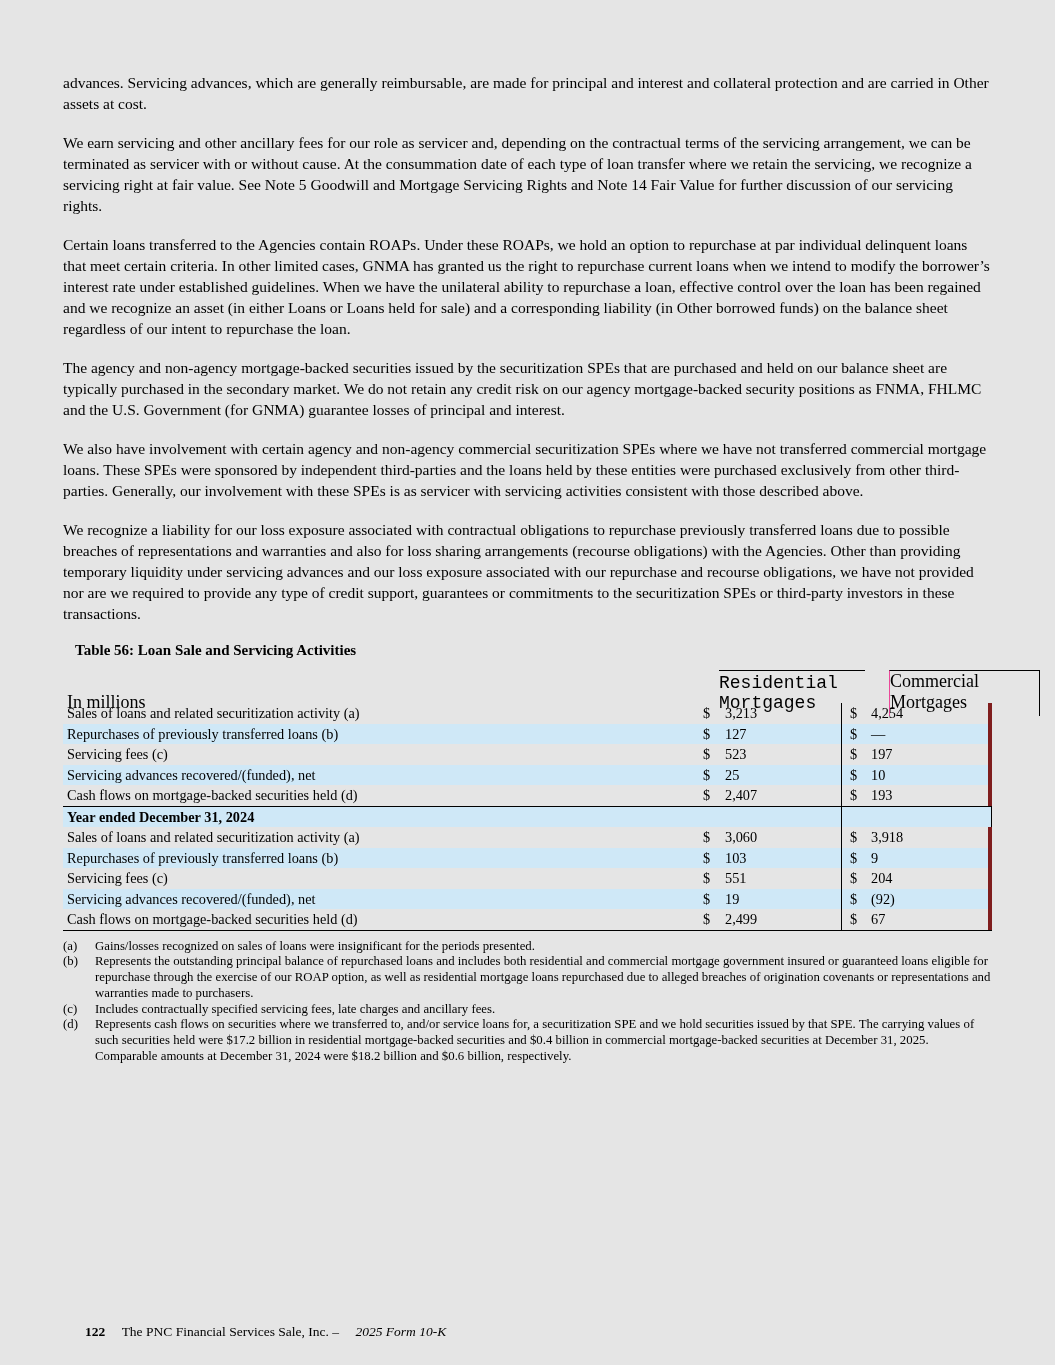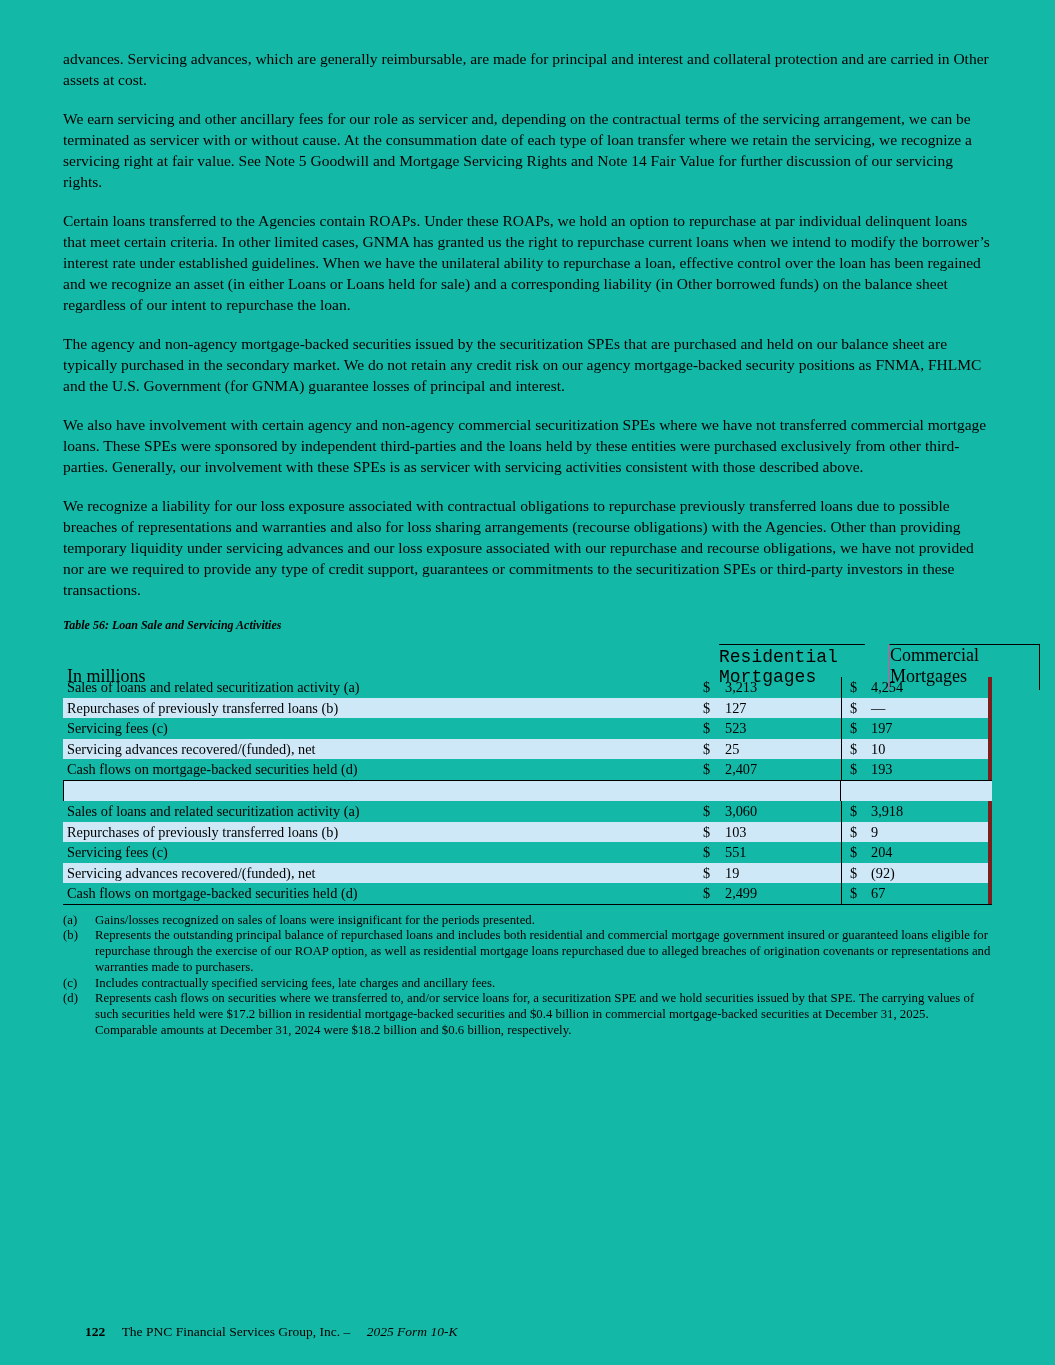--- a/index.html
+++ b/index.html
@@ -1,35 +1,34 @@
 <!DOCTYPE html>
 <html style="--shade: #cfe8f7;"><head>
 <meta charset="utf-8">
 <style>
   html, body { margin: 0; padding: 0; background: #ffffff; }
   body { font-family: "Liberation Serif", serif; color: #000; }
   .page {
     position: relative;
     width: 1055px;
     height: 1365px;
-    background: #14b8a6;
+    background: #e5e5e5;
     box-sizing: border-box;
-    padding: 48px 63px 0 63px;
+    padding: 72px 63px 0 63px;
     overflow: hidden;
   }
   .para {
     margin: 0 0 18px 0;
     font-size: 15.5px;
     line-height: 21px;
   }
   .table-title {
-    margin: 16px 0 11px 0;
-    font-size: 12px;
+    margin: 16px 0 11px 12px;
+    font-size: 15px;
     font-weight: bold;
-    font-style: italic;
   }
   .fin-table { border-bottom: 1.5px solid #000; }
   .t-row { display: grid; }
   .t-header {
     grid-template-columns: 632px 146px 151px;
     height: 33px;
     font-size: 18px;
     gap: 24px;
   }
   .t-header > div {
@@ -135,20 +134,21 @@
           <div class="c-num c-com-n">10</div>
         </div>
         <div class="t-row t-data">
           <div class="c-label">Cash flows on mortgage-backed securities held (d)</div>
           <div class="c-dollar c-res-d">$</div>
           <div class="c-num c-res-n">2,407</div>
           <div class="c-dollar c-com-d">$</div>
           <div class="c-num c-com-n">193</div>
         </div>
         <div class="t-row t-section">
+          <div class="c-sec">Year ended December 31, 2024</div>
           <div class="c-com-spacer"></div>
         </div>
         <div class="t-row t-data">
           <div class="c-label">Sales of loans and related securitization activity (a)</div>
           <div class="c-dollar c-res-d">$</div>
           <div class="c-num c-res-n">3,060</div>
           <div class="c-dollar c-com-d">$</div>
           <div class="c-num c-com-n">3,918</div>
         </div>
         <div class="t-row t-data shaded">
@@ -196,17 +196,17 @@
       <span class="fn-text">Includes contractually specified servicing fees, late charges and ancillary fees.</span>
     </li>
     <li class="fn">
       <span class="fn-marker">(d)</span>
       <span class="fn-text">Represents cash flows on securities where we transferred to, and/or service loans for, a securitization SPE and we hold securities issued by that SPE. The carrying values of such securities held were $17.2 billion in residential mortgage-backed securities and $0.4 billion in commercial mortgage-backed securities at December 31, 2025. Comparable amounts at December 31, 2024 were $18.2 billion and $0.6 billion, respectively.</span>
     </li>
   </ul>
 
   <footer class="page-footer">
     <span class="pg-num">122</span>
-    <span class="pg-company">The PNC Financial Services Group, Inc. –</span>
+    <span class="pg-company">The PNC Financial Services Sale, Inc. –</span>
     <span class="pg-form">2025 Form 10-K</span>
   </footer>
 
 </div>
 
 </body></html>

